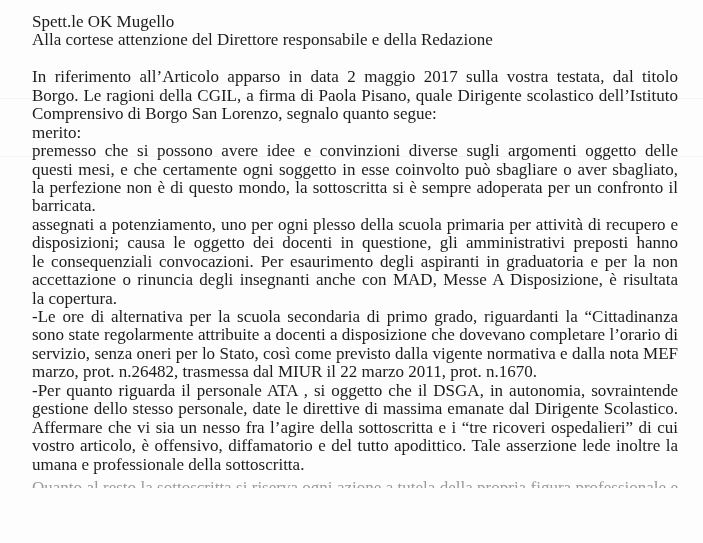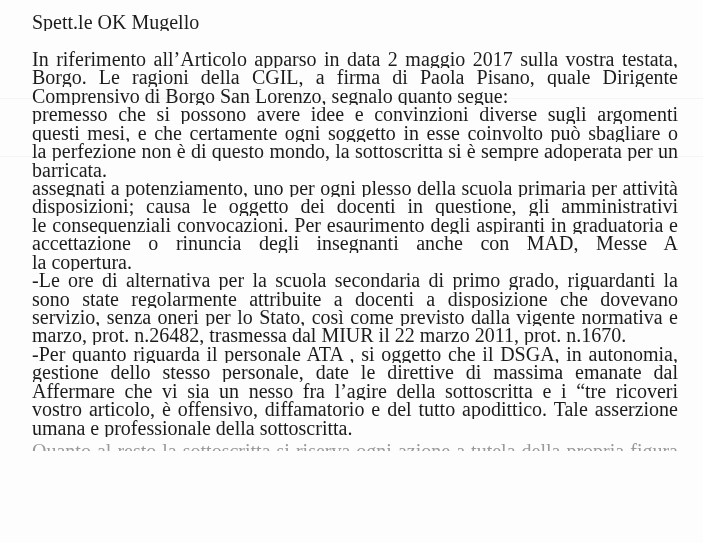--- a/index.html
+++ b/index.html
@@ -12,21 +12,21 @@
     overflow: hidden;
     font-family: "Liberation Serif", "DejaVu Serif", serif;
   }
 
   .text-block {
     position: absolute;
     left: 32px;
     top: 13px;
     width: 646px;
     color: #1c1c1c;
-    font-size: 20px;
+    font-size: 17px;
   }
 
   .line {
     height: 18.45px;
     line-height: 18.45px;
     overflow: hidden;
     white-space: normal;
     text-rendering: optimizeLegibility;
   }
 
@@ -62,24 +62,26 @@
 </head>
 <body>
 
 <div class="page">
 
   <div class="scan-artifact a1"></div>
   <div class="scan-artifact a2"></div>
 
   <div class="text-block">
     <div class="line">Spett.le OK Mugello</div>
+    <div class="line">Alla cortese attenzione del Direttore responsabile e della Redazione</div>
     <div class="line"></div>
     <div class="line j">In riferimento all’Articolo apparso in data 2 maggio 2017 sulla vostra testata, dal titolo Sciopero a</div>
     <div class="line j">Borgo. Le ragioni della CGIL, a firma di Paola Pisano, quale Dirigente scolastico dell’Istituto</div>
     <div class="line">Comprensivo di Borgo San Lorenzo, segnalo quanto segue:</div>
+    <div class="line">merito:</div>
     <div class="line j">premesso che si possono avere idee e convinzioni diverse sugli argomenti oggetto delle dispute di</div>
     <div class="line j">questi mesi, e che certamente ogni soggetto in esse coinvolto può sbagliare o aver sbagliato, perché</div>
     <div class="line j">la perfezione non è di questo mondo, la sottoscritta si è sempre adoperata per un confronto il più</div>
     <div class="line">barricata.</div>
     <div class="line j">assegnati a potenziamento, uno per ogni plesso della scuola primaria per attività di recupero e</div>
     <div class="line j">disposizioni; causa le oggetto dei docenti in questione, gli amministrativi preposti hanno effettuato</div>
     <div class="line j">le consequenziali convocazioni. Per esaurimento degli aspiranti in graduatoria e per la non</div>
     <div class="line j">accettazione o rinuncia degli insegnanti anche con MAD, Messe A Disposizione, è risultata difficile</div>
     <div class="line">la copertura.</div>
     <div class="line j">-Le ore di alternativa per la scuola secondaria di primo grado, riguardanti la “Cittadinanza attiva”,</div>

